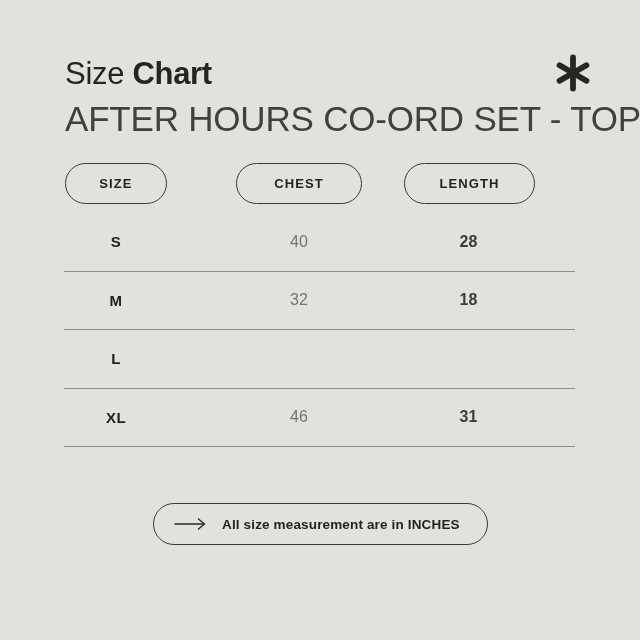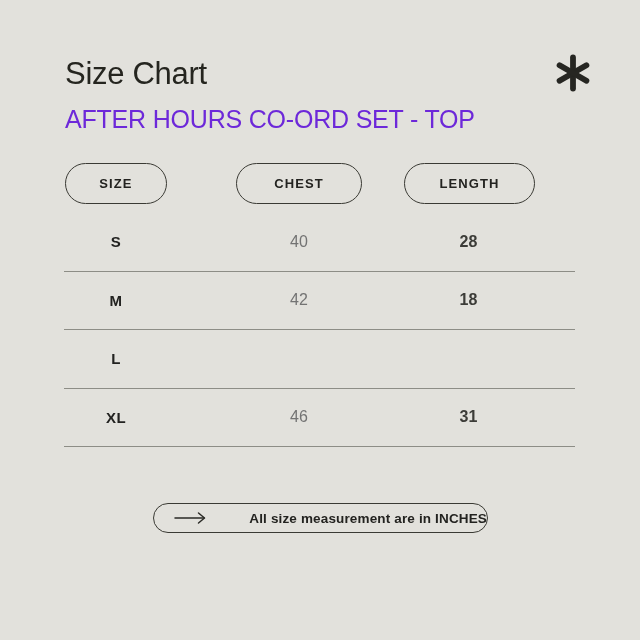--- a/index.html
+++ b/index.html
@@ -26,31 +26,31 @@
     position: absolute;
     left: 65px;
     top: 56px;
     font-size: 31px;
     line-height: 36px;
     letter-spacing: -0.3px;
     color: #25251f;
     white-space: nowrap;
   }
   .title .t-light { font-weight: 400; }
-  .title .t-bold  { font-weight: 400; }
+  .title .t-bold  { font-weight: 700; }
 
   .subtitle {
     position: absolute;
     left: 65px;
     top: 101px;
-    font-size: 25px;
+    font-size: 35px;
     line-height: 36px;
     font-weight: 400;
     letter-spacing: -0.2px;
-    color: #6d28d9;
+    color: #404040;
     white-space: nowrap;
   }
 
   .asterisk {
     position: absolute;
     left: 552px;
     top: 52px;
     width: 42px;
     height: 42px;
   }
@@ -130,27 +130,26 @@
     letter-spacing: 0.2px;
     color: #3c3c38;
   }
 
   
   .footer-pill {
     position: absolute;
     left: 153px;
     top: 503px;
     width: 335px;
-    height: 30px;
+    height: 42px;
     border: 1.4px solid #3a3a34;
     border-radius: 21px;
     box-sizing: border-box;
     display: flex;
     align-items: center;
-    justify-content: space-between;
   }
   .arrow-icon {
     margin-left: 20px;
     width: 34px;
     height: 14px;
     flex: none;
   }
   .arrow-icon svg { display: block; width: 34px; height: 14px; }
   .footer-text {
     margin-left: 14px;
@@ -195,21 +194,21 @@
   </div>
 
   <div class="table">
     <div class="row">
       <div class="cell cell-size">S</div>
       <div class="cell cell-chest">40</div>
       <div class="cell cell-length">28</div>
     </div>
     <div class="row">
       <div class="cell cell-size">M</div>
-      <div class="cell cell-chest">42</div>
+      <div class="cell cell-chest">32</div>
       <div class="cell cell-length">18</div>
     </div>
     <div class="row">
       <div class="cell cell-size">L</div>
     </div>
     <div class="row">
       <div class="cell cell-size">XL</div>
       <div class="cell cell-chest">46</div>
       <div class="cell cell-length">31</div>
     </div>

